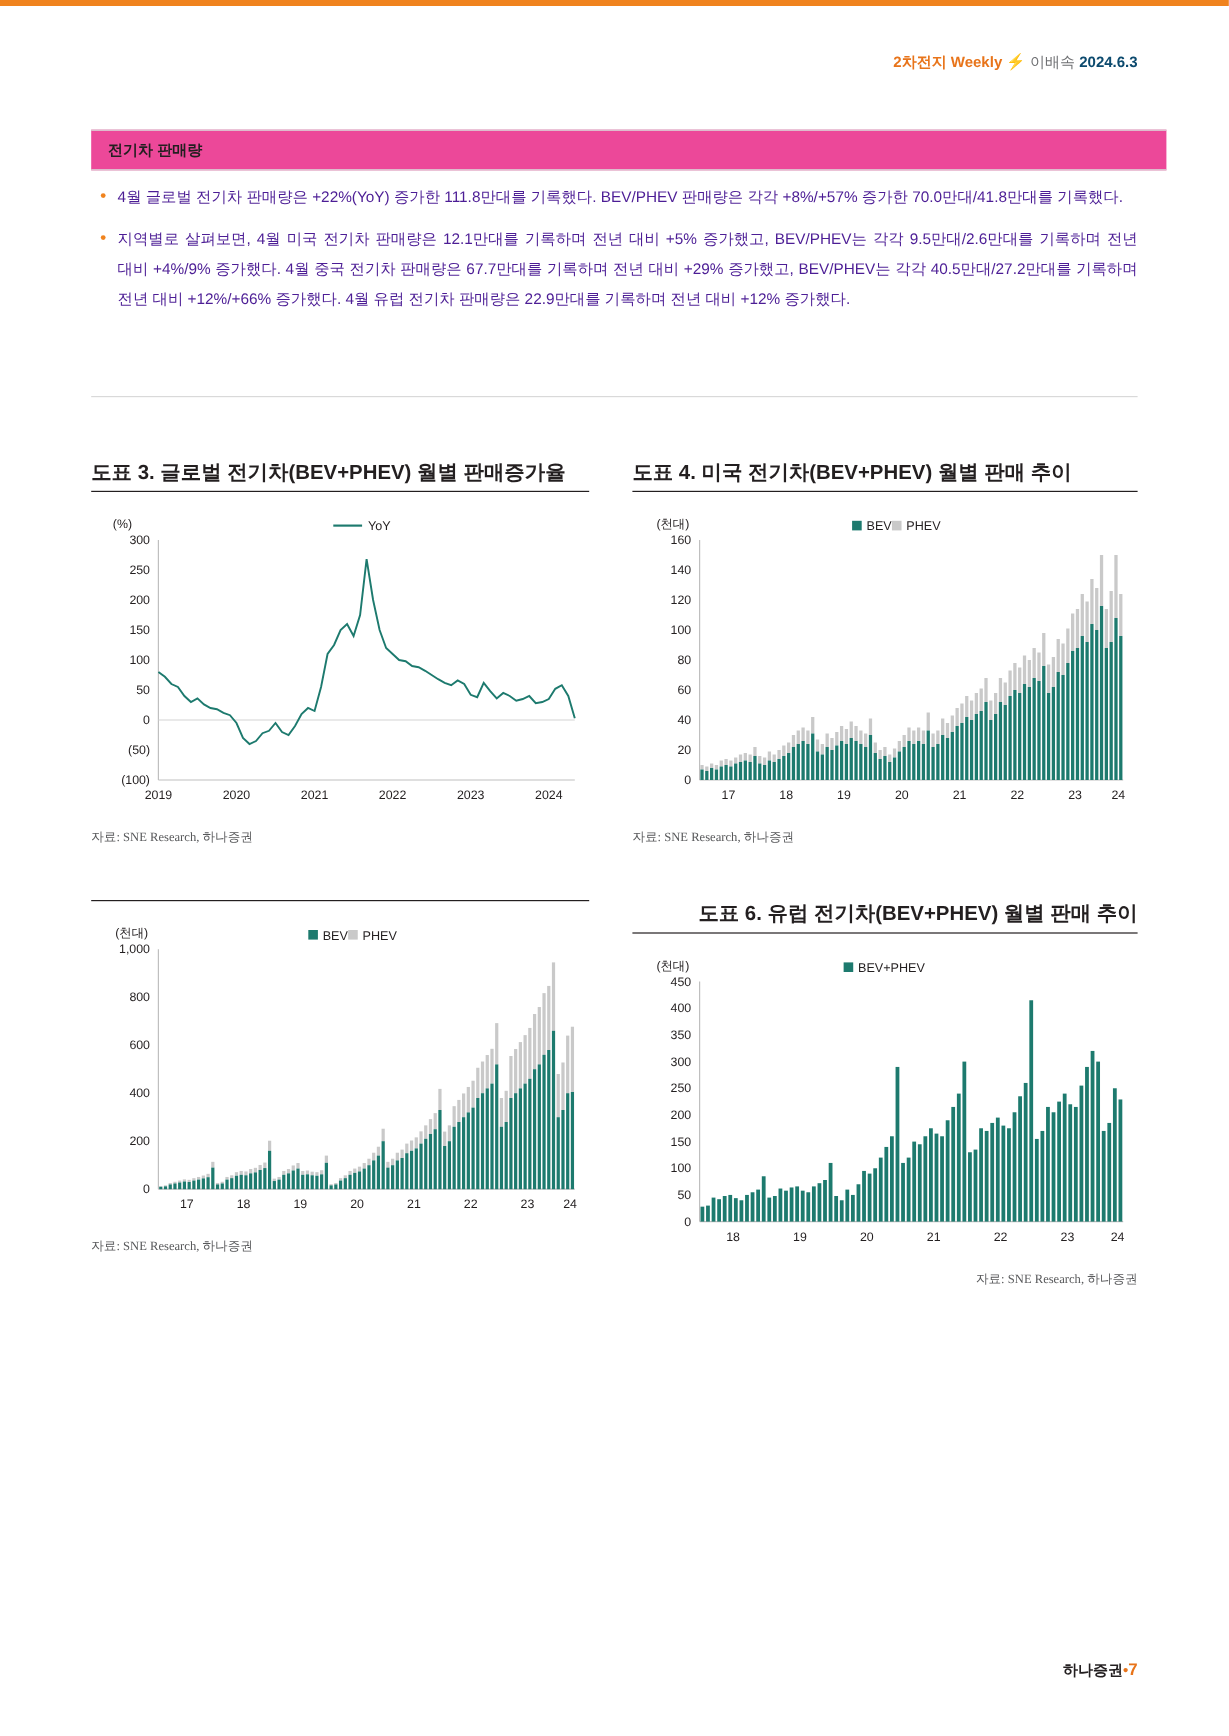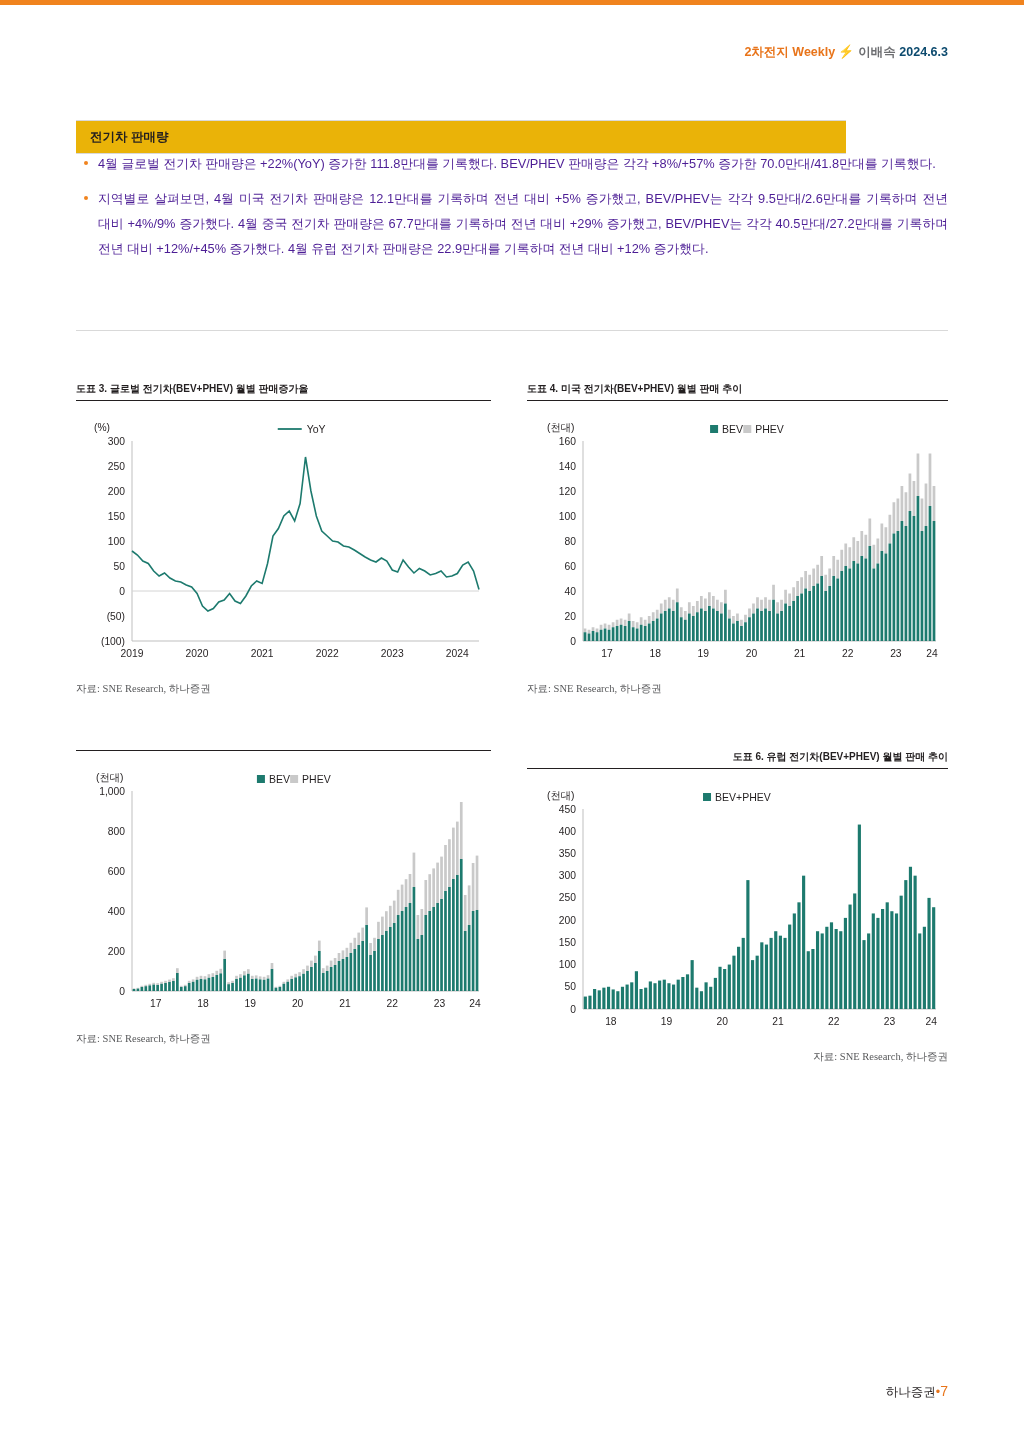--- a/index.html
+++ b/index.html
@@ -13,27 +13,27 @@
   }
   .page { position:relative; width:1024px; height:1447px; }
 
   
   .top-rule { position:absolute; left:0; top:0; width:1024px; height:5px; background:#f0831e; }
 
   
   .header { position:absolute; right:76px; top:44px; font-size:12.5px; font-weight:bold; white-space:nowrap; }
   .header .orange { color:#e8741a;text-align:right; }
   .header .bolt { color:#e8741a; font-size:13px; }
-  .header .gray { color:#6d6e71; font-weight:bold; }
+  .header .gray { color:#6d6e71; font-weight:normal; }
   .header .date { color:#0c4a6e; font-weight:bold; }
 
   
   .section-bar {
-    position:absolute; left:76px; top:108px; width:770px; height:32px;
-    background:#eab308; border-top:1px solid #d9d9d9; border-bottom:1px solid #d9d9d9;margin-top:12px;
+    position:absolute; left:76px; top:108px; width:896px; height:32px;
+    background:#ec4899; border-top:1px solid #d9d9d9; border-bottom:1px solid #d9d9d9;
   }
   .section-bar .title {
     position:absolute; left:14px; top:8px; font-size:12.5px; font-weight:bold; color:#231f20;
   }
 
   
   .bullets { position:absolute; left:76px; top:152px; width:872px; }
   .bullet { position:relative; padding-left:22px; margin-bottom:10px; }
   .bullet .dot {
     position:absolute; left:8px; top:9px; width:4px; height:4px;
@@ -41,28 +41,28 @@
   }
   .bullet p {
     margin:0; font-size:12.8px; line-height:1.95;
     color:#4c1d95; text-align:justify; word-break:keep-all;
   }
 
   .hr { position:absolute; left:76px; width:872px; height:1px; background:#d9d9d9; }
 
   
   .panel { position:absolute; }
-  .panel .ptitle { font-size:10px; font-weight:bold; color:#231f20; margin:0 0 4px 0; }
+  .panel .ptitle { font-size:17px; font-weight:bold; color:#231f20; margin:0 0 4px 0; }
   .panel .pline { width:100%; height:1px; background:#231f20; }
   .panel .psrc { font-size:10.5px; color:#58595b; margin-top:5px;font-family:Liberation Serif, serif; }
   .plot { position:relative; background:#fff; }
   svg { display:block; }
 
   
-  .footer { position:absolute; right:76px; bottom:46px; font-size:12.5px; font-weight:normal; color:#231f20;margin-left:37px; }
+  .footer { position:absolute; right:76px; bottom:46px; font-size:12.5px; font-weight:bold; color:#231f20;margin-left:37px; }
   .footer .dot { color:#e8741a; }
   .footer .pg { color:#e8741a; font-size:14px; }
 </style>
 </head>
 <body>
 
 <div class="page">
 
   <div class="top-rule"></div>
 
@@ -77,21 +77,21 @@
     <div class="title">전기차 판매량</div>
   </div>
 
   <div class="bullets">
     <div class="bullet">
       <span class="dot"></span>
       <p>4월 글로벌 전기차 판매량은 +22%(YoY) 증가한 111.8만대를 기록했다. BEV/PHEV 판매량은 각각 +8%/+57% 증가한 70.0만대/41.8만대를 기록했다.</p>
     </div>
     <div class="bullet">
       <span class="dot"></span>
-      <p>지역별로 살펴보면, 4월 미국 전기차 판매량은 12.1만대를 기록하며 전년 대비 +5% 증가했고, BEV/PHEV는 각각 9.5만대/2.6만대를 기록하며 전년 대비 +4%/9% 증가했다. 4월 중국 전기차 판매량은 67.7만대를 기록하며 전년 대비 +29% 증가했고, BEV/PHEV는 각각 40.5만대/27.2만대를 기록하며 전년 대비 +12%/+45% 증가했다. 4월 유럽 전기차 판매량은 22.9만대를 기록하며 전년 대비 +12% 증가했다.</p>
+      <p>지역별로 살펴보면, 4월 미국 전기차 판매량은 12.1만대를 기록하며 전년 대비 +5% 증가했고, BEV/PHEV는 각각 9.5만대/2.6만대를 기록하며 전년 대비 +4%/9% 증가했다. 4월 중국 전기차 판매량은 67.7만대를 기록하며 전년 대비 +29% 증가했고, BEV/PHEV는 각각 40.5만대/27.2만대를 기록하며 전년 대비 +12%/+66% 증가했다. 4월 유럽 전기차 판매량은 22.9만대를 기록하며 전년 대비 +12% 증가했다.</p>
     </div>
   </div>
 
   <div class="hr" style="top:330px;"></div>
 
   <div class="panel" style="left:76px; top:382px; width:415px;">
     <p class="ptitle">도표 3. 글로벌 전기차(BEV+PHEV) 월별 판매증가율</p>
     <div class="pline"></div>
     <div class="plot" id="plot3" style="height:270px; margin-top:6px;">
         <svg width="415" height="270">

